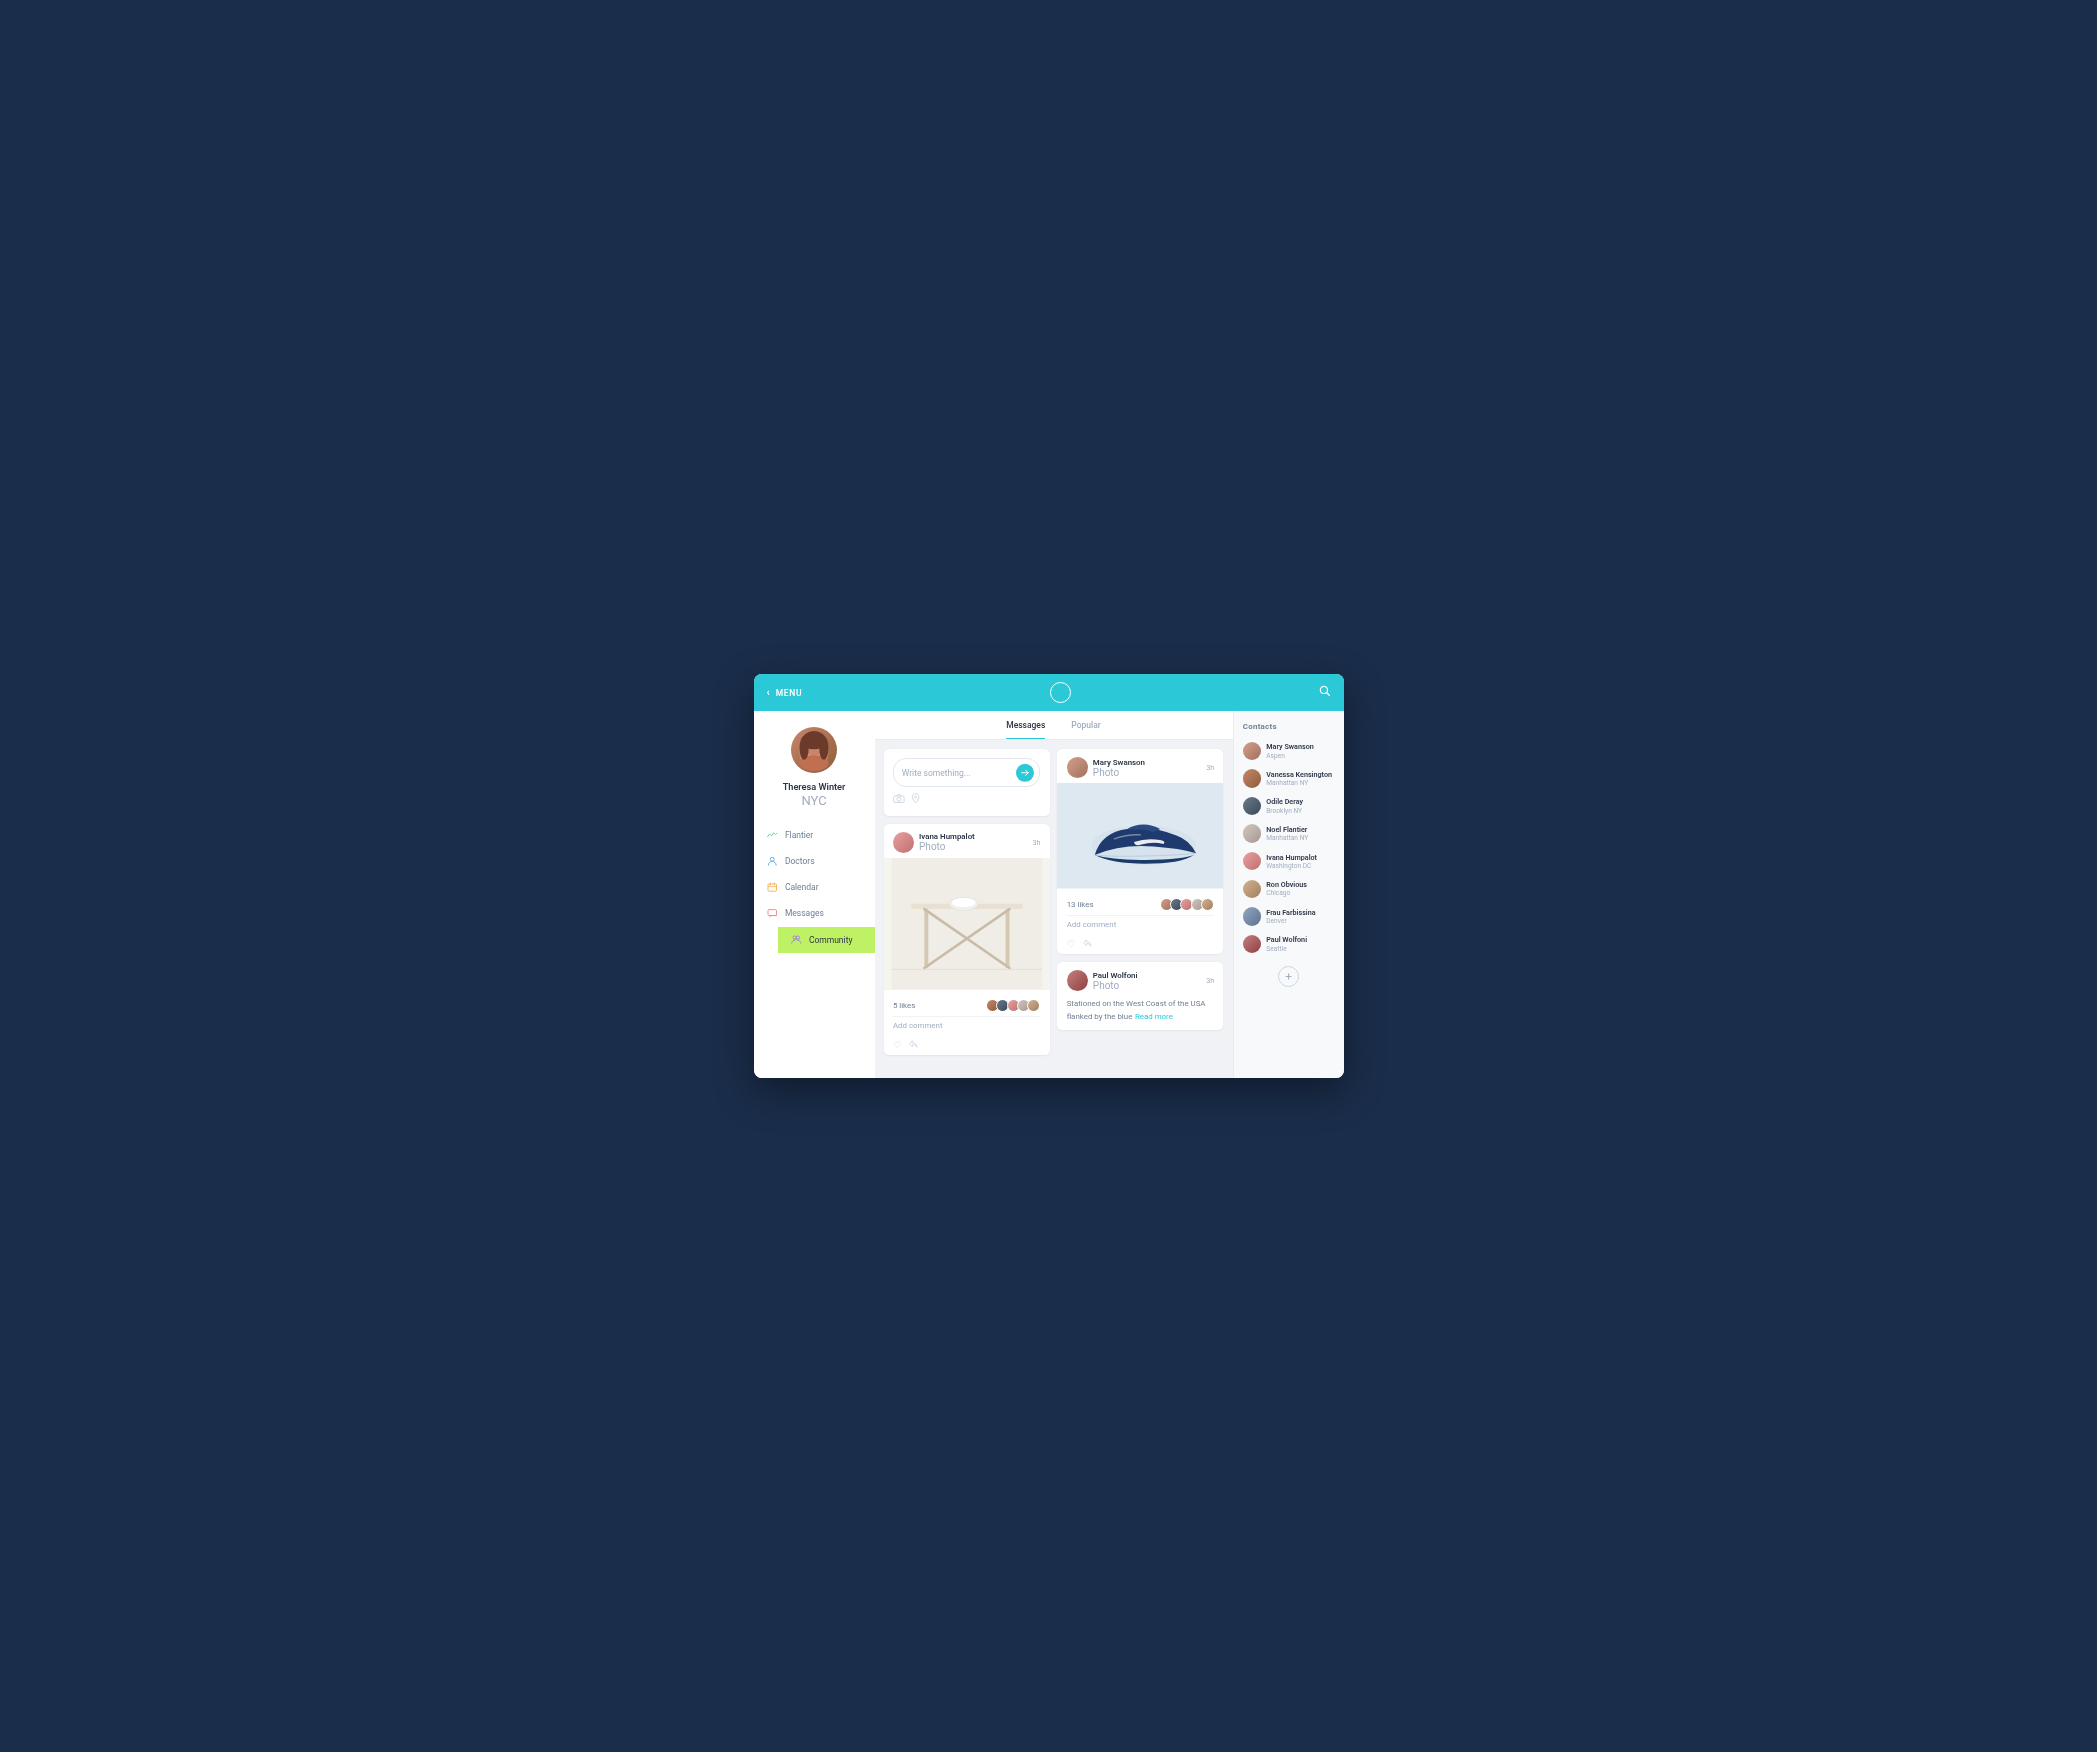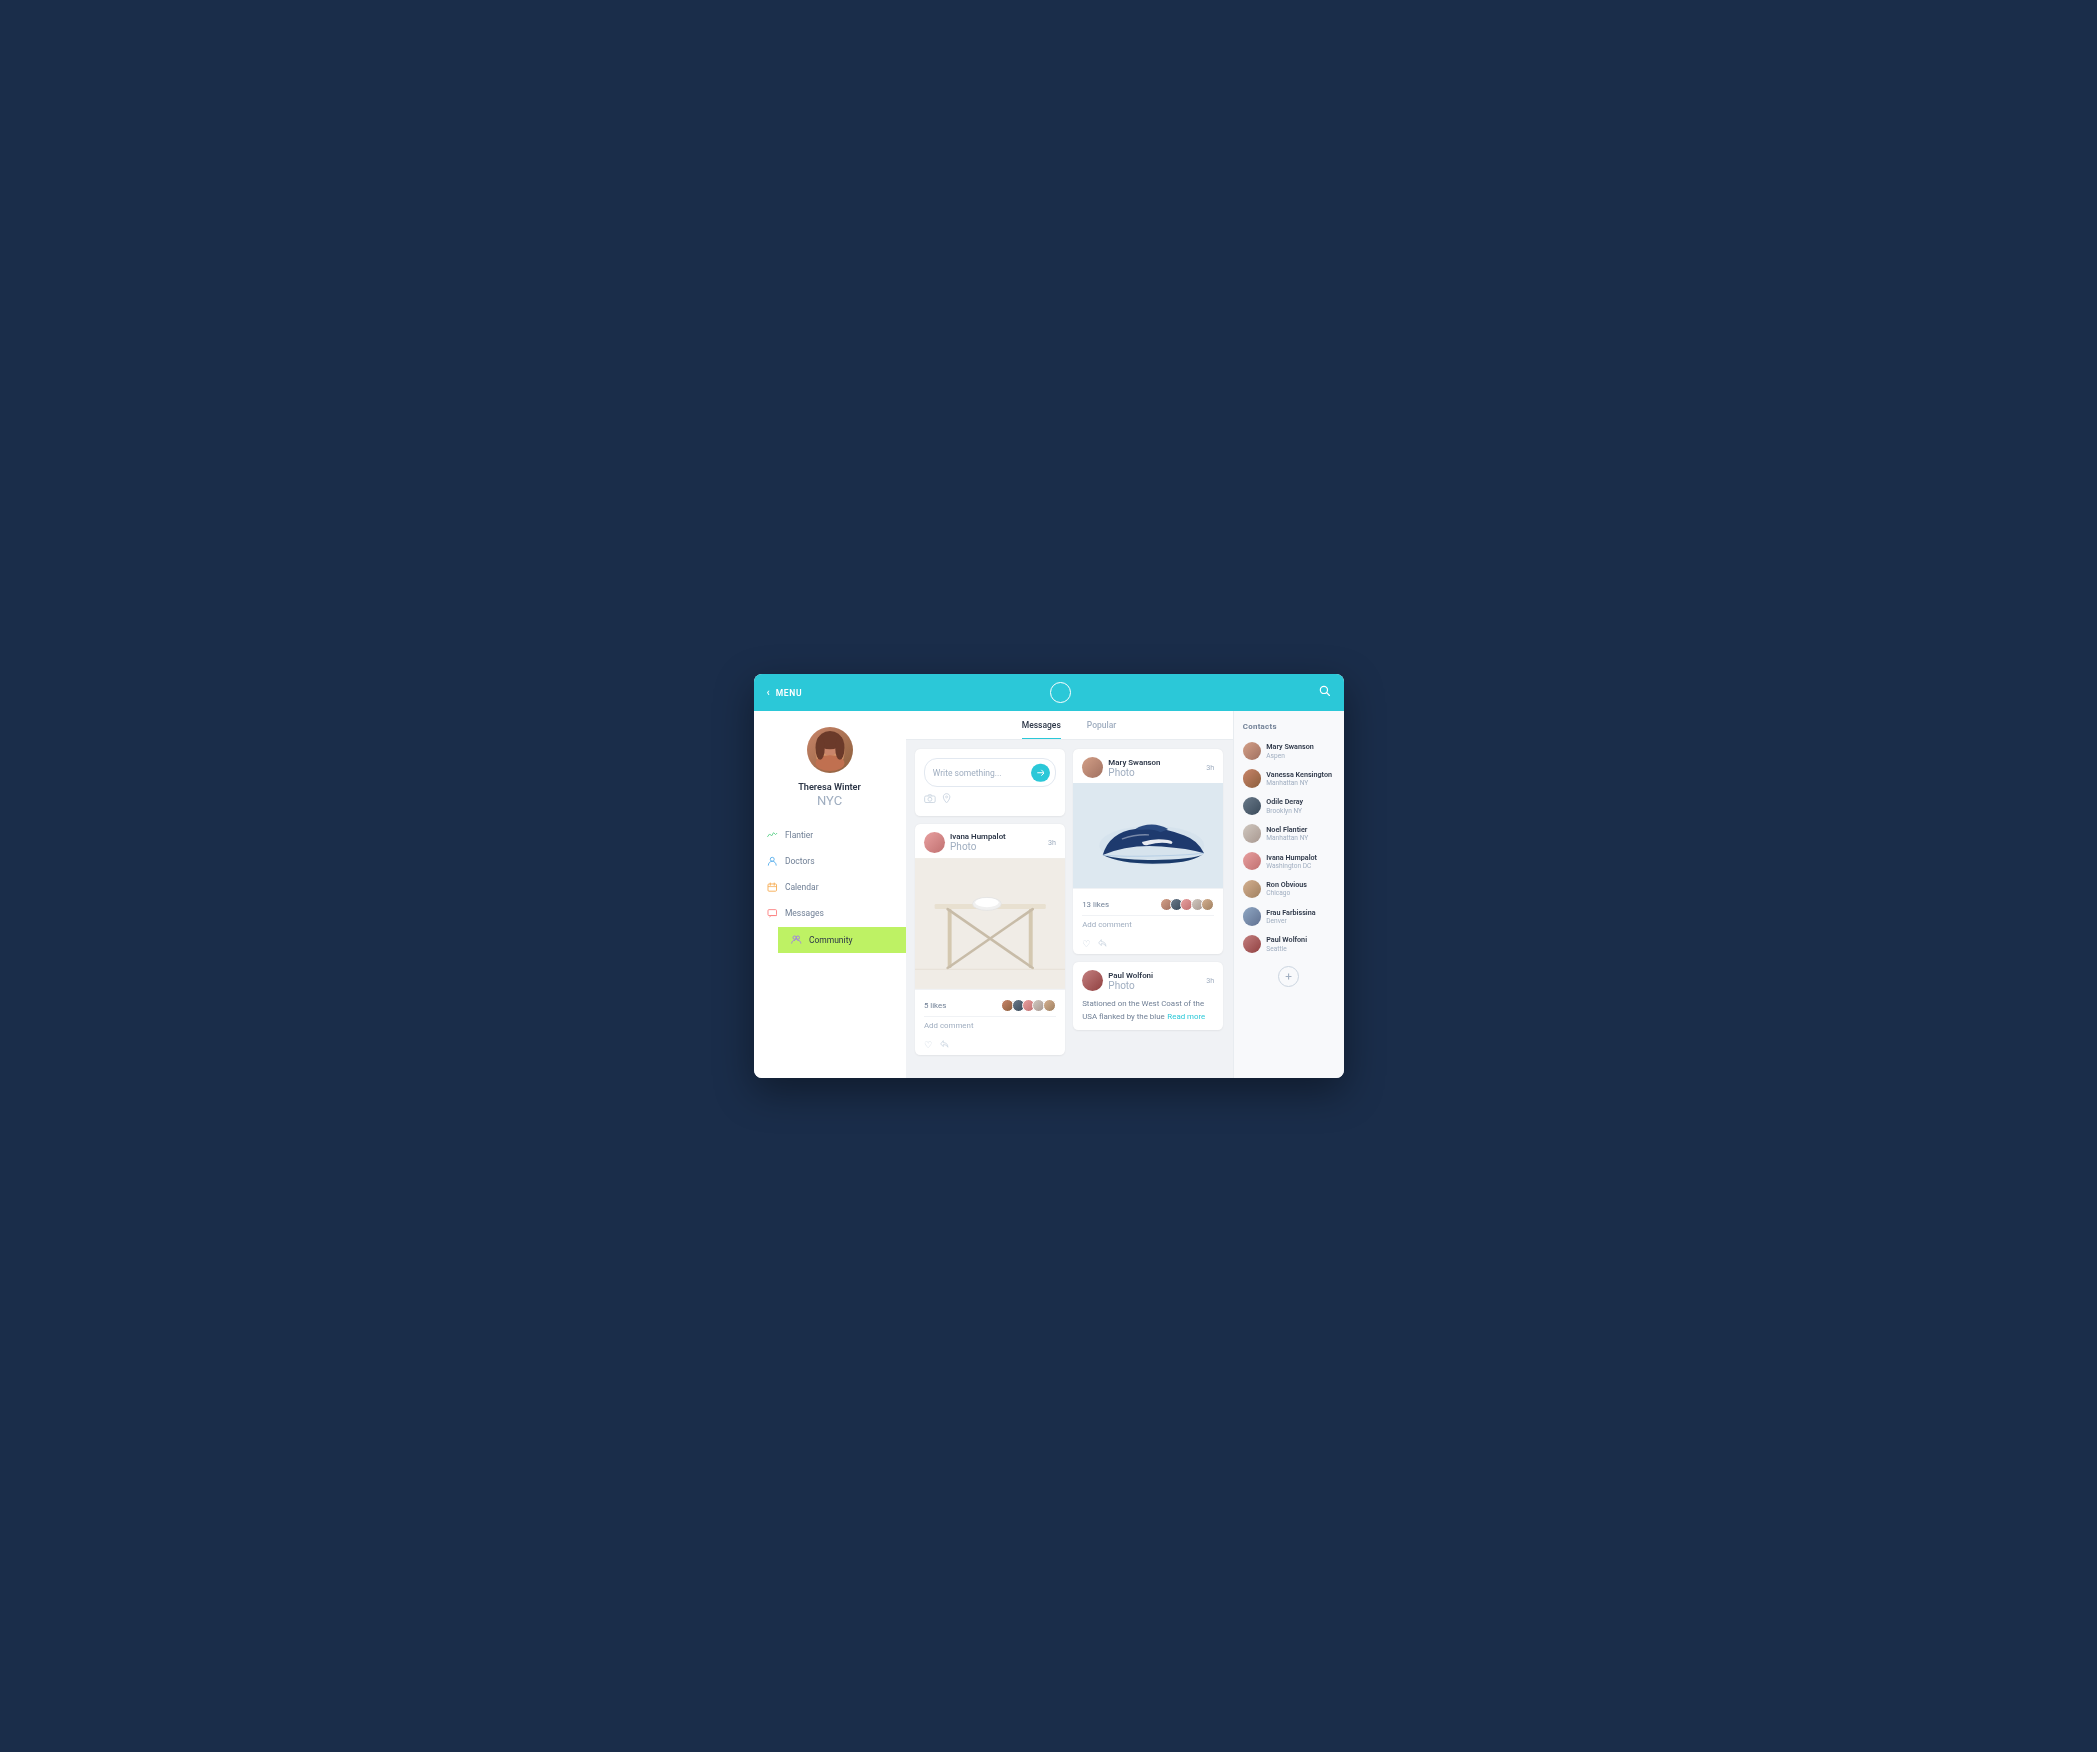--- a/index.html
+++ b/index.html
@@ -53,21 +53,21 @@
       cursor: pointer;
     }
     
     .main-layout {
       display: flex;
       height: calc(100% - 37px);
       min-height: 367px;
     }
     
     .sidebar {
-      width: 152px;
+      width: 121px;
       background: white;
       flex-shrink: 0;
       display: flex;
       flex-direction: column;
       align-items: center;
       padding: 15.7px 0 10.5px;
     }
     .avatar-container {
       margin-bottom: 7.9px;
     }

